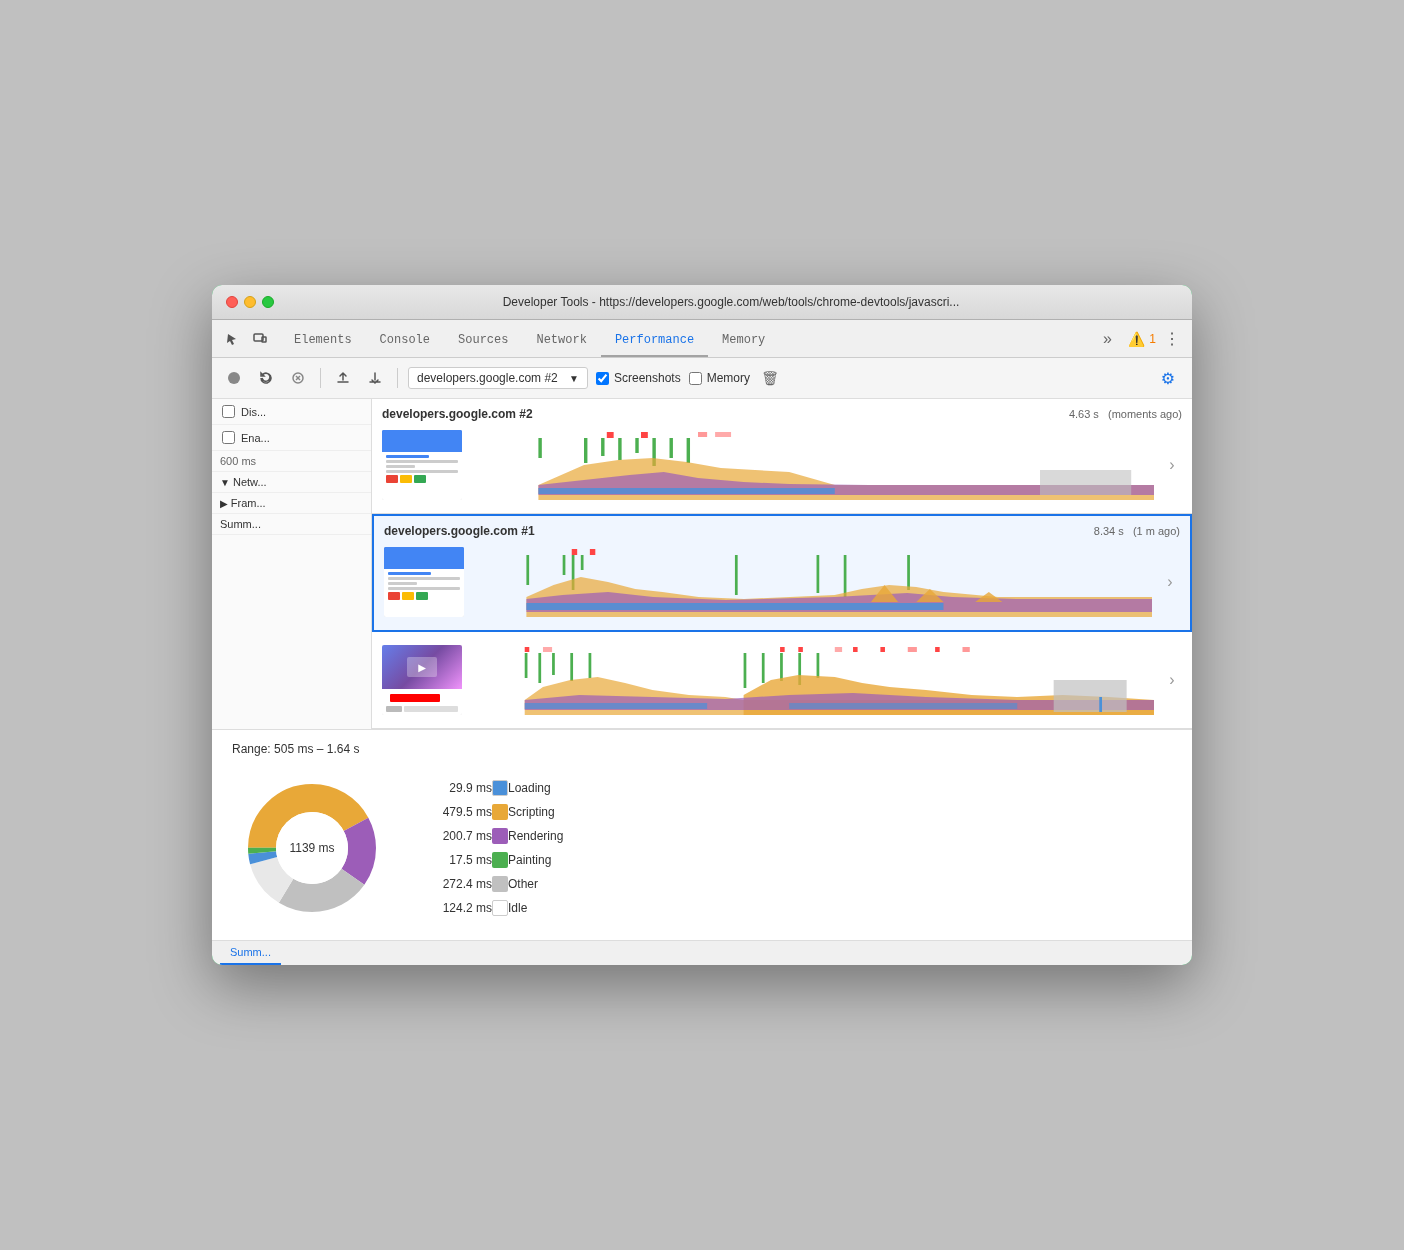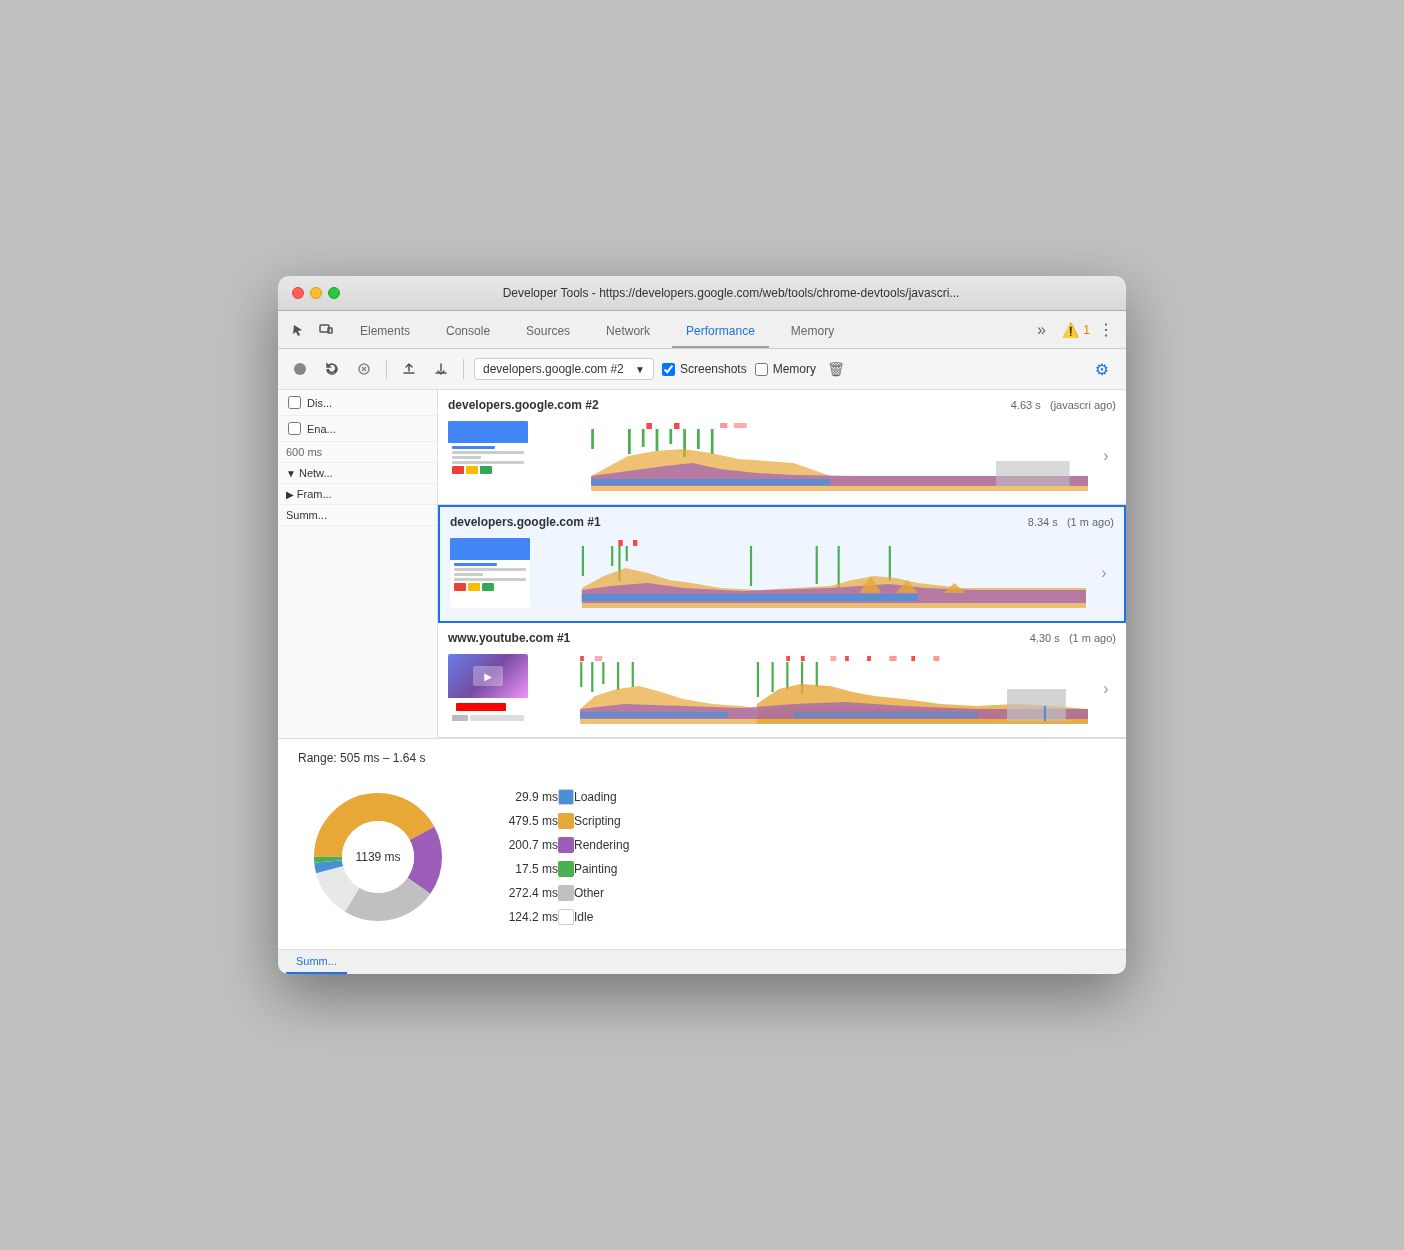--- a/index.html
+++ b/index.html
@@ -6,21 +6,21 @@
     body {
       background: #c0c0c0;
       font-family: -apple-system, BlinkMacSystemFont, 'Helvetica Neue', Arial, sans-serif;
       display: flex;
       justify-content: center;
       align-items: center;
       min-height: 100vh;
       padding: 20px;
     }
     .window {
-      width: 848px;
+      width: 980px;
       border-radius: 10px;
       overflow: hidden;
       box-shadow: 0 20px 60px rgba(0,0,0,0.4);
       background: #22c55e;
     }
     .title-bar {
       background: linear-gradient(to bottom, #e8e8e8, #d8d8d8);
       border-bottom: 1px solid #b0b0b0;
       padding: 10px 14px;
       display: flex;
@@ -68,23 +68,24 @@
       align-items: center;
       justify-content: center;
       border-radius: 3px;
       cursor: pointer;
       color: #555;
       font-size: 14px;
     }
     .tabs {
       display: flex;
       flex: 1;
-      gap: 8px;
+      gap: 0;
       height: 100%;
       align-items: flex-end;
+      font-family: Liberation Mono, monospace;
     }
     .tab {
       padding: 8px 14px;
       font-size: 12px;
       color: #666;
       cursor: pointer;
       border-bottom: 2px solid transparent;
       white-space: nowrap;
     }
     .tab.active {
@@ -511,21 +512,21 @@
       </div>
     </div>
 
     <div class="timeline-area">
 
       <div class="recording-item">
         <div class="recording-header">
           <span class="recording-title">developers.google.com #2</span>
           <span class="recording-meta">
             <span>4.63 s</span>&nbsp;&nbsp;
-            <span>(javascri ago)</span>
+            <span>(moments ago)</span>
           </span>
         </div>
         <div class="recording-chart">
           <div class="thumbnail">
             <div class="thumb-google" style="position:relative;">
               <div style="background:#4285f4;height:22px;width:100%;"></div>
               <div style="background:white;padding:3px 4px;display:flex;flex-direction:column;gap:2px;">
                 <div class="thumb-line blue"></div>
                 <div class="thumb-line"></div>
                 <div class="thumb-line short"></div>
@@ -618,27 +619,20 @@
               <polygon points="440,55 455,38 470,55" fill="#e8a838" opacity="0.8"></polygon>
               <polygon points="490,55 505,42 520,55" fill="#e8a838" opacity="0.8"></polygon>
               <polygon points="555,55 570,45 585,55" fill="#e8a838" opacity="0.8"></polygon>
             </svg>
           </div>
           <div class="scroll-arrow">›</div>
         </div>
       </div>
 
       <div class="recording-item">
-        <div class="recording-header">
-          <span class="recording-title">www.youtube.com #1</span>
-          <span class="recording-meta">
-            <span>4.30 s</span>&nbsp;&nbsp;
-            <span>(1 m ago)</span>
-          </span>
-        </div>
         <div class="recording-chart">
           <div class="thumbnail">
             <div class="thumb-yt">
               <div class="thumb-yt-image">
                 <div style="width:30px;height:20px;background:rgba(255,255,255,0.3);border-radius:2px;display:flex;align-items:center;justify-content:center;font-size:10px;">▶</div>
               </div>
               <div style="padding:3px 4px;display:flex;flex-direction:column;gap:2px;">
                 <div class="thumb-yt-bar"></div>
                 <div style="display:flex;gap:2px;">
                     <div style="width:16px;height:6px;background:#bbb;border-radius:1px;"></div>

